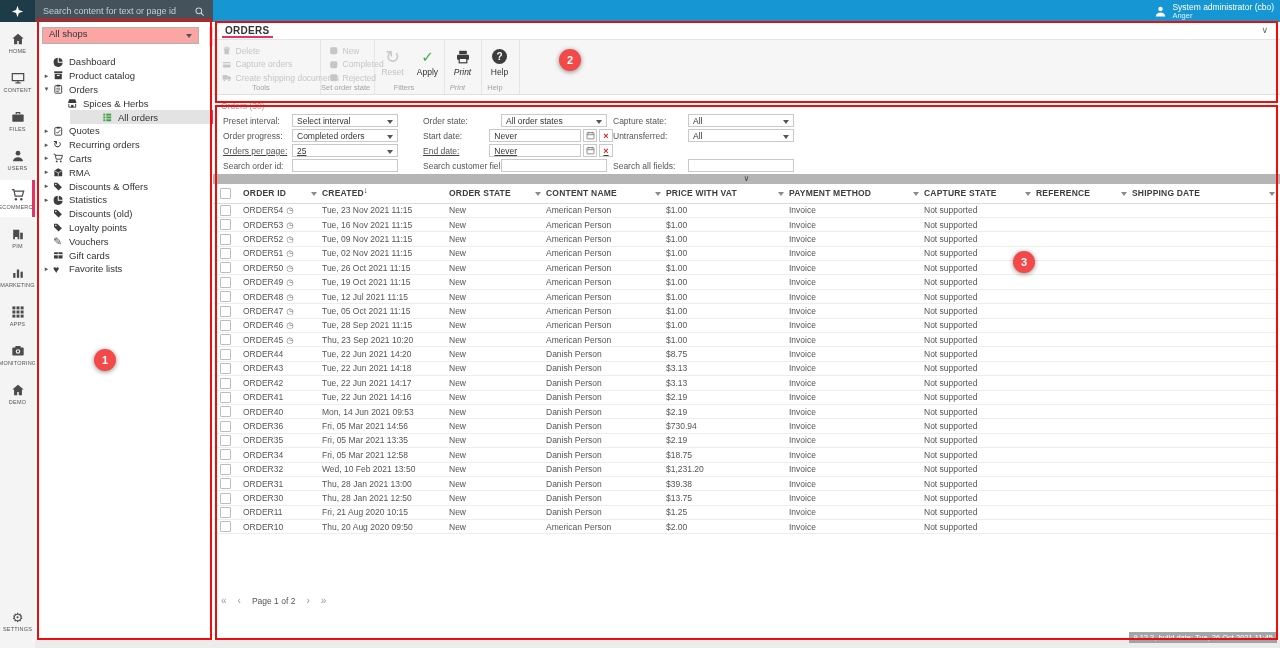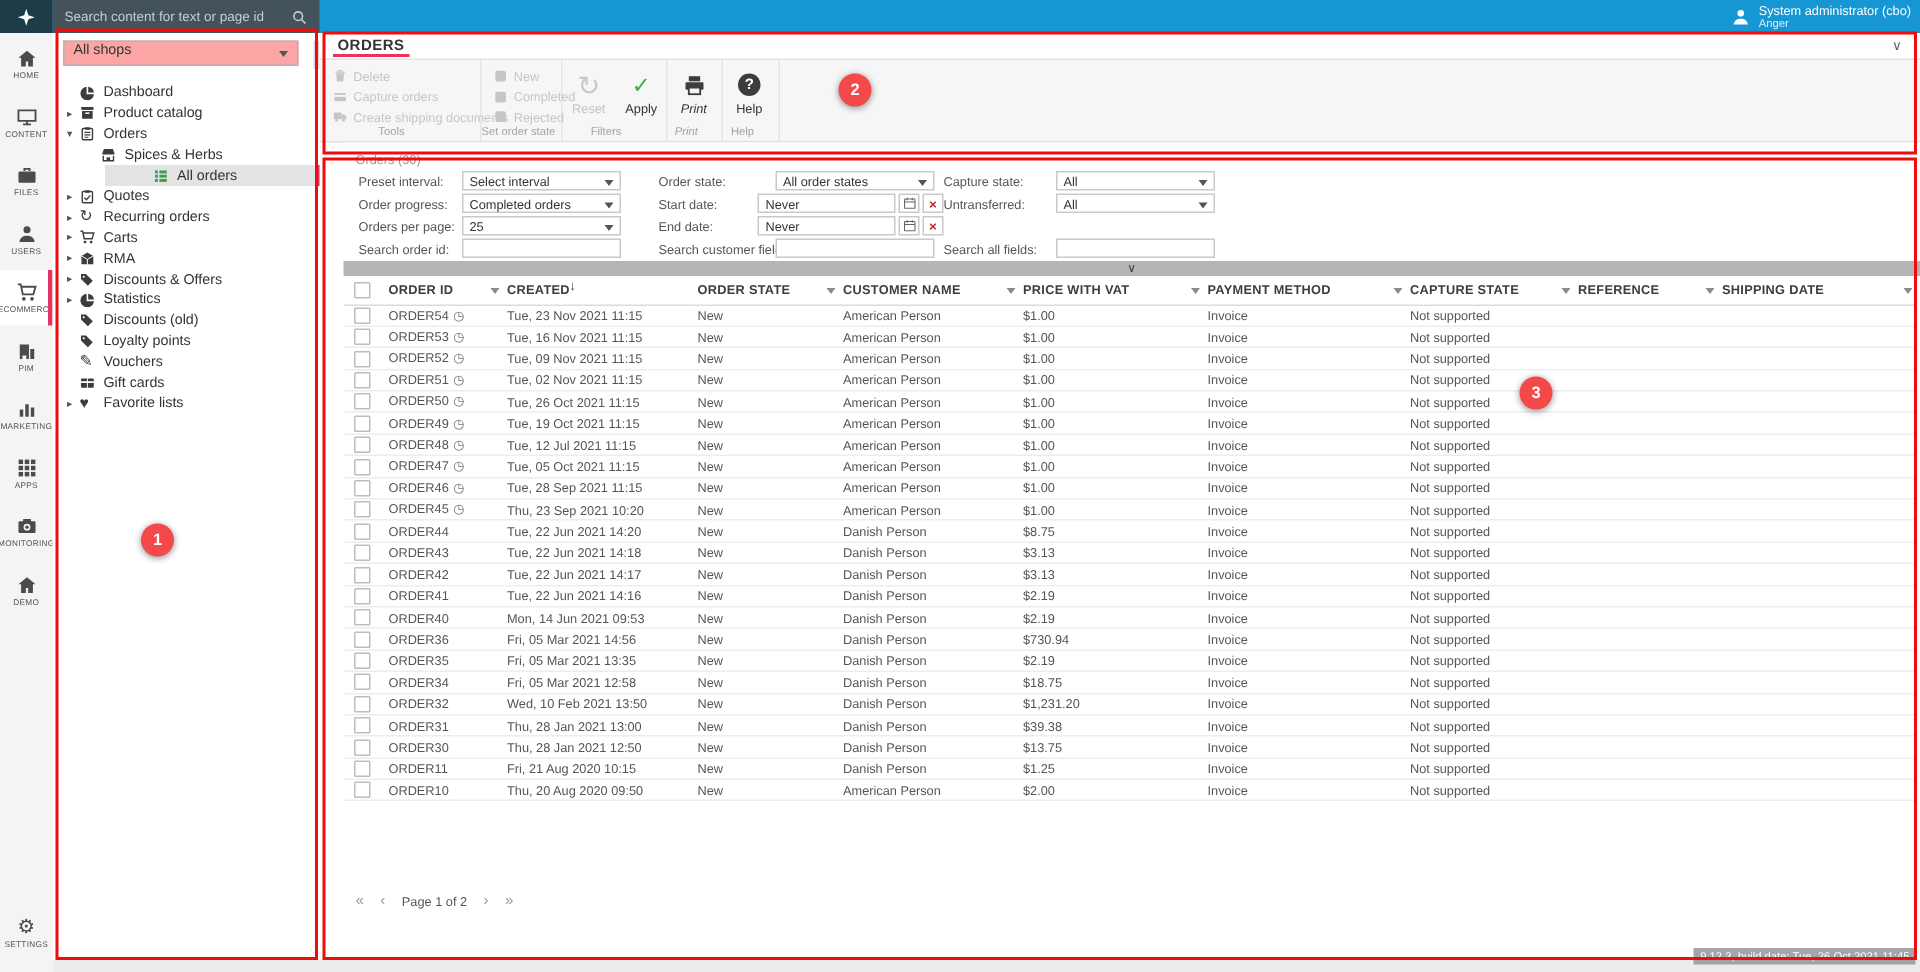--- a/index.html
+++ b/index.html
@@ -74,27 +74,27 @@
   .bbtn{width:35px;display:flex;flex-direction:column;align-items:center;padding-top:6px;font-size:8.5px;color:#333;cursor:pointer;}
   .bbtn .bicon{height:21px;display:flex;align-items:center;justify-content:center;color:#3d3d3d;}
   .bbtn .bicon svg{width:16px;height:16px;}
   .bbtn .bicon .glyph{font-size:18px;}
   .bbtn.disabled{color:#c3c3c3;}
   .bbtn.disabled .bicon{color:#c9c9c9;}
   .help-circle{width:15px;height:15px;border-radius:50%;background:#3d3d3d;color:#fff;display:flex;align-items:center;justify-content:center;font-size:10px;font-weight:700;}
   .check-glyph{font-size:15px;color:#3fae49;font-weight:700;}
 
   
-  .content{position:absolute;top:73px;left:0;right:0;bottom:0;background:#fff;margin-left:16px;}
+  .content{position:absolute;top:73px;left:0;right:0;bottom:0;background:#fff;}
   .panel-title{position:absolute;left:8px;top:6px;font-size:8.5px;color:#999;}
   .filters{position:absolute;left:0;top:18px;right:0;display:grid;grid-template-columns:200px 190px auto;grid-auto-rows:15px;padding-left:10px;}
   .ffield{display:flex;align-items:center;}
   .flbl{font-size:8.5px;color:#555;white-space:nowrap;}
   .col-1{grid-column:1;} .col-2{grid-column:2;} .col-3{grid-column:3;}
-  .row-1{grid-row:1;} .row-2{grid-row:2;} .row-3{grid-row:3;} .row-4{grid-row:4;}
+  .row-1{grid-row:1;} .row-2{grid-row:2;} .row-3{grid-row:3;text-decoration:underline;} .row-4{grid-row:4;}
   .col-1 .flbl{width:69px;} .col-2 .flbl{width:78px;} .col-3 .flbl{width:75px;}
   .fctrl{width:106px;height:13px;border:1px solid #c9c9c9;background:#fff;display:flex;align-items:center;padding:0 4px;font-size:8.5px;color:#333;position:relative;cursor:pointer;}
   .type-select .fctrl::after{content:"";position:absolute;right:4px;top:4.5px;border:3px solid transparent;border-top:4px solid #555;}
   .dbtns{display:none;}
   .type-date .dbtns{display:flex;}
   .dbtn{width:14px;height:13px;border:1px solid #c9c9c9;margin-left:2px;display:flex;align-items:center;justify-content:center;background:#fff;color:#666;cursor:pointer;}
   .dbtn svg{width:9px;height:9px;}
   .dbtn.clear{color:#cf2222;font-weight:700;font-size:9px;}
   .collapsebar{position:absolute;top:79px;left:0;right:0;height:10px;background:#b5b5b5;text-align:center;line-height:9px;font-size:8px;color:#3e3e3e;cursor:pointer;}
 
@@ -741,21 +741,21 @@
               </th>
 
               <th class="ind-filter">
                 
                 <span>ORDER STATE</span>
                 <span class="ind ind-filter"></span>
               </th>
 
               <th class="ind-filter">
                 
-                <span>CUSTOMER NAME</span>
+                <span>CONTENT NAME</span>
                 <span class="ind ind-filter"></span>
               </th>
 
               <th class="ind-filter">
                 
                 <span>PRICE WITH VAT</span>
                 <span class="ind ind-filter"></span>
               </th>
 
               <th class="ind-filter">

